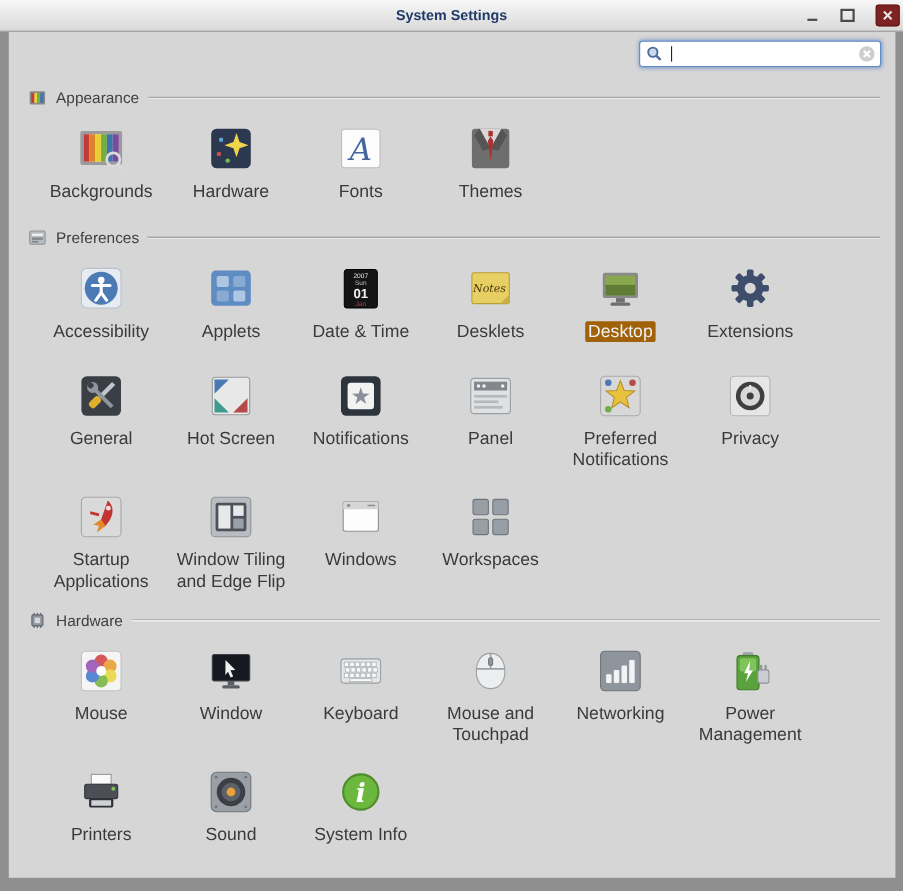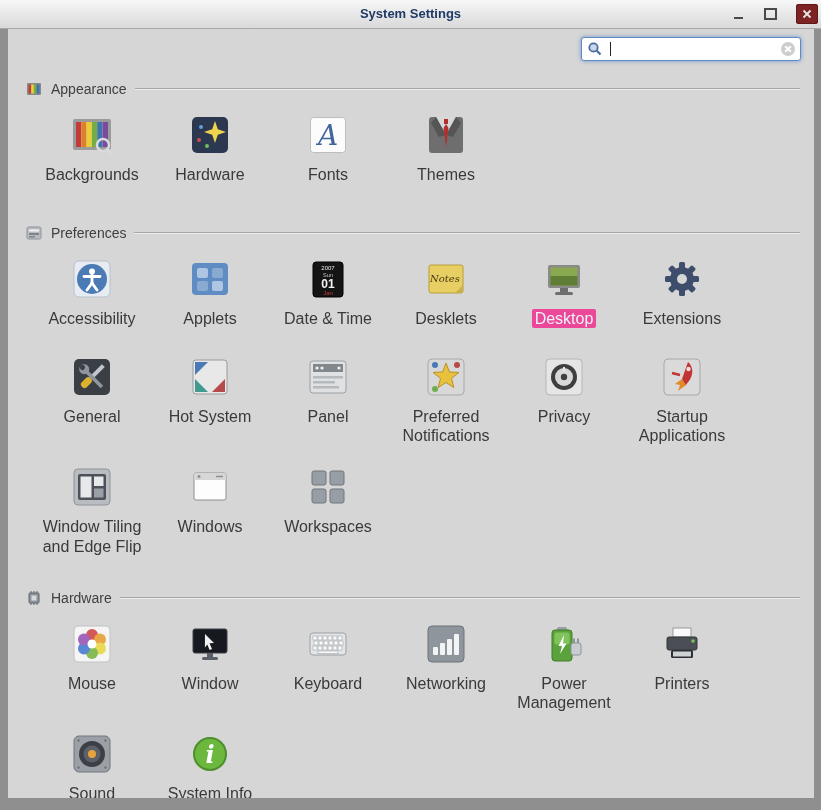--- a/index.html
+++ b/index.html
@@ -40,33 +40,33 @@
     position:absolute;left:0;top:0;width:100%;height:100%;box-sizing:border-box;
     border:none;outline:none;background:transparent;
     padding:0 24px 0 27px;font-size:12px;color:#222;
     font-family:"Liberation Sans", sans-serif;
   }
   .search-mag{position:absolute;left:5px;top:3px;width:16px;height:16px;}
   .search-clear{position:absolute;right:4px;top:3px;width:16px;height:16px;cursor:pointer;opacity:.75;}
   .search-caret{position:absolute;left:28px;top:4px;width:1px;height:14px;background:#222;}
   
   .section{margin-top:18px;}
-  .section.later{margin-top:32px;}
+  .section.later{margin-top:15px;}
   .sec-header{display:flex;align-items:center;padding:0 14px 0 18px;height:20px;}
   .sec-icon{width:16px;height:16px;margin-right:9px;flex:none;}
   .sec-title{font-size:14px;color:#404040;white-space:nowrap;}
   .sec-line{flex:1;height:2px;margin-left:8px;
     background:linear-gradient(#a6a6a6 50%, #ededed 50%);}
   
   .grid{display:grid;grid-template-columns:repeat(6,118px);padding-left:25px;margin-top:12px;row-gap:18px;}
   .tile{width:118px;min-height:80px;display:flex;flex-direction:column;align-items:center;cursor:pointer;}
   .ticon{width:48px;height:48px;margin-bottom:6px;flex:none;}
   .ticon svg{width:48px;height:48px;display:block;}
   .tlabel{font-size:16px;color:#3a3a3a;text-align:center;line-height:1.2;max-width:112px;}
-  .tile.selected .tlabel{background:#ec4899;color:#eef2f8;border-radius:2px;padding:0 3px;}
+  .tile.selected .tlabel{background:#a16207;color:#eef2f8;border-radius:2px;padding:0 3px;}
 </style>
 </head>
 <body>
 
 <div class="titlebar">
   <div class="win-title">System Settings</div>
   <div class="win-btn btn-min">
       <div class="bar"></div>
     </div>
   <div class="win-btn btn-max">
@@ -295,23 +295,33 @@
 
       <div class="tile">
         <span class="ticon">
             <svg viewBox="0 0 48 48">
           <rect x="7" y="7" width="34" height="34" rx="3" fill="#e8e8e8" stroke="#9a9a9a"></rect>
           <polygon points="9,9 22,9 9,22" fill="#4a7ab5"></polygon>
               <polygon points="39,39 26,39 39,26" fill="#b54a4a"></polygon>
               <polygon points="9,39 9,26 22,39" fill="#3f9a8f"></polygon>
         </svg>
           </span>
-        <span class="tlabel">Hot System</span>
-      </div>
-
+        <span class="tlabel">Hot Screen</span>
+      </div>
+
+      <div class="tile">
+        <span class="ticon">
+            <svg viewBox="0 0 48 48">
+          <rect x="6" y="6" width="36" height="36" rx="5" fill="#2e343c"></rect>
+          <rect x="12" y="12" width="24" height="24" rx="3" fill="#f2f2f2"></rect>
+          <polygon points="24,16 25.9,21.7 32,21.9 27.1,25.4 28.9,31.2 24,27.6 19.1,31.2 20.9,25.4 16,21.9 22.1,21.7" fill="#8a9099"></polygon>
+        </svg>
+          </span>
+        <span class="tlabel">Notifications</span>
+      </div>
 
       <div class="tile">
         <span class="ticon">
             <svg viewBox="0 0 48 48">
           <rect x="6" y="8" width="36" height="32" rx="3" fill="#dfe1e3" stroke="#9aa0a4"></rect>
           <rect x="9" y="11" width="30" height="8" fill="#82878c"></rect>
           <circle cx="13" cy="15" r="1.6" fill="#f2f2f2"></circle>
               <circle cx="18" cy="15" r="1.6" fill="#f2f2f2"></circle>
               <circle cx="35" cy="15" r="1.6" fill="#f2f2f2"></circle>
           <rect x="9" y="23" width="30" height="2.5" fill="#b6babd"></rect>
@@ -476,20 +486,31 @@
                 <rect x="24" y="26" width="4" height="4"></rect>
                 <rect x="29" y="26" width="4" height="4"></rect>
                 <rect x="34" y="26" width="4" height="4"></rect>
             <rect x="14" y="31" width="20" height="2.6"></rect>
           </g>
         </svg>
           </span>
         <span class="tlabel">Keyboard</span>
       </div>
 
+      <div class="tile">
+        <span class="ticon">
+            <svg viewBox="0 0 48 48">
+          <path d="M24 8 c8.5 0 13 7 13 17 0 9 -5.5 15 -13 15 s-13 -6 -13 -15 c0 -10 4.5 -17 13 -17 z" fill="#eceef0" stroke="#9aa0a4"></path>
+          <line x1="24" y1="8" x2="24" y2="22" stroke="#9aa0a4" stroke-width="1.5"></line>
+          <line x1="11.5" y1="22" x2="36.5" y2="22" stroke="#9aa0a4" stroke-width="1.5"></line>
+          <rect x="22.2" y="12" width="3.6" height="7" rx="1.8" fill="#8f959b" stroke="#70767c"></rect>
+        </svg>
+          </span>
+        <span class="tlabel">Mouse and Touchpad</span>
+      </div>
 
       <div class="tile">
         <span class="ticon">
             <svg viewBox="0 0 48 48">
           <rect x="6" y="6" width="36" height="36" rx="4" fill="#8f959c" stroke="#6e7379"></rect>
           <g fill="#f2f3f4">
             <rect x="11" y="27" width="5" height="8" rx="1"></rect>
                 <rect x="18" y="23" width="5" height="12" rx="1"></rect>
             <rect x="25" y="19" width="5" height="16" rx="1"></rect>
                 <rect x="32" y="14" width="5" height="21" rx="1"></rect>

